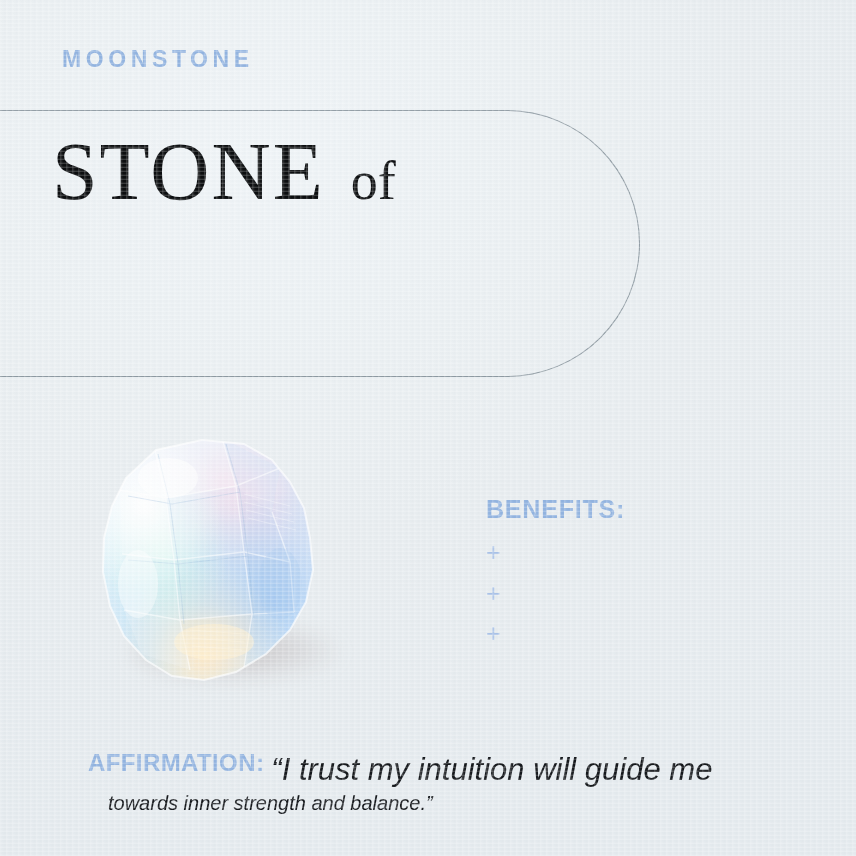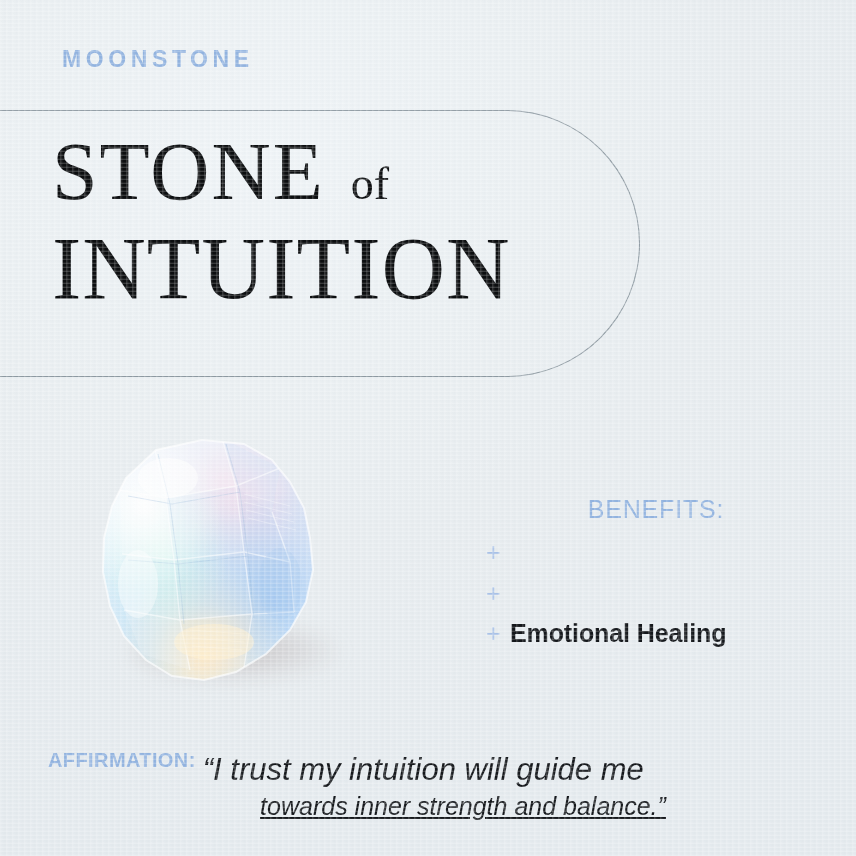--- a/index.html
+++ b/index.html
@@ -74,21 +74,21 @@
     font-family: "Liberation Serif", serif;
     font-weight: 400;
     line-height: 0.98;
     white-space: nowrap;
   }
   .title-line-1 {
     font-size: 82px;
     letter-spacing: 2px;
   }
   .title-line-1 .word-of {
-    font-size: 46px;
+    font-size: 54px;
     letter-spacing: 0px;
     margin-left: 26px;
   }
   .title-line-2 {
     font-size: 88px;
     letter-spacing: 1px;
     margin-top: 14px;
   }
 
   
@@ -119,26 +119,25 @@
 
   
   .benefits {
     position: absolute;
     left: 486px;
     top: 497px;
     width: 340px;
   }
   .benefits-title {
     font-size: 25px;
-    font-weight: 400;
+    font-weight: 700;
     letter-spacing: 0.8px;
     color: #93b4e0;
     line-height: 1;
     margin-bottom: 13px;
-    text-align: center;
   }
   .benefit-row {
     display: flex;
     align-items: baseline;
     margin-bottom: 6px;
   }
   .benefit-plus {
     width: 24px;
     flex: none;
     font-size: 25px;
@@ -155,62 +154,60 @@
   }
 
   
   .affirmation {
     position: absolute;
     left: 48px;
     top: 749px;
     width: 770px;
   }
   .aff-label {
-    font-size: 20px;
+    font-size: 24px;
     font-weight: 700;
     letter-spacing: 0.4px;
     color: #93b4e0;
     display: inline;
     vertical-align: top;
+    margin-left: 40px;
   }
   .aff-quote {
     display: inline;
     font-size: 31px;
     font-style: italic;
     font-weight: 400;
     color: #15181c;
     line-height: 1.33;
     margin-left: 7px;
   }
   .aff-wrap { text-align: left; }
   .aff-line2 {
     display: block;
-    text-align: center;
-    font-size: 25px;
+    font-size: 20px;
     font-style: italic;
     color: #15181c;
     line-height: 1.33;
     padding-left: 60px;
-    text-decoration: underline;
   }
 </style>
 </head>
 <body>
 
 <div id="card">
 
   <div class="eyebrow">MOONSTONE</div>
 
   <div class="pill"></div>
 
   <div class="title-block">
     <div class="title-line title-line-1">
       <span>STONE</span><span class="word-of">of</span>
     </div>
-    <div class="title-line title-line-2">INTUITION</div>
   </div>
 
   <div class="stone-wrap">
     <div class="stone-shadow"></div>
     <svg class="stone" viewBox="0 0 228 254">
       <defs>
         <clipPath id="stoneClip">
           <path d="M62,16 L108,6 L150,10 L178,26 L196,48 L210,74 L216,104
                    L219,136 L212,168 L196,196 L172,220 L142,238 L110,246
                    L78,242 L52,226 L30,202 L16,172 L9,138 L10,104 L18,72
@@ -320,21 +317,20 @@
     <div class="benefit-row">
       <span class="benefit-plus">+</span>
     </div>
 
     <div class="benefit-row">
       <span class="benefit-plus">+</span>
     </div>
 
     <div class="benefit-row">
       <span class="benefit-plus">+</span>
-      <span class="benefit-label">Emotional Healing</span>
     </div>
   </div>
 
   <div class="affirmation">
     <div class="aff-wrap">
       <span class="aff-label">AFFIRMATION:</span><span class="aff-quote">“I trust my intuition will guide me</span>
     </div>
     <span class="aff-line2">towards inner strength and balance.”</span>
   </div>
 

